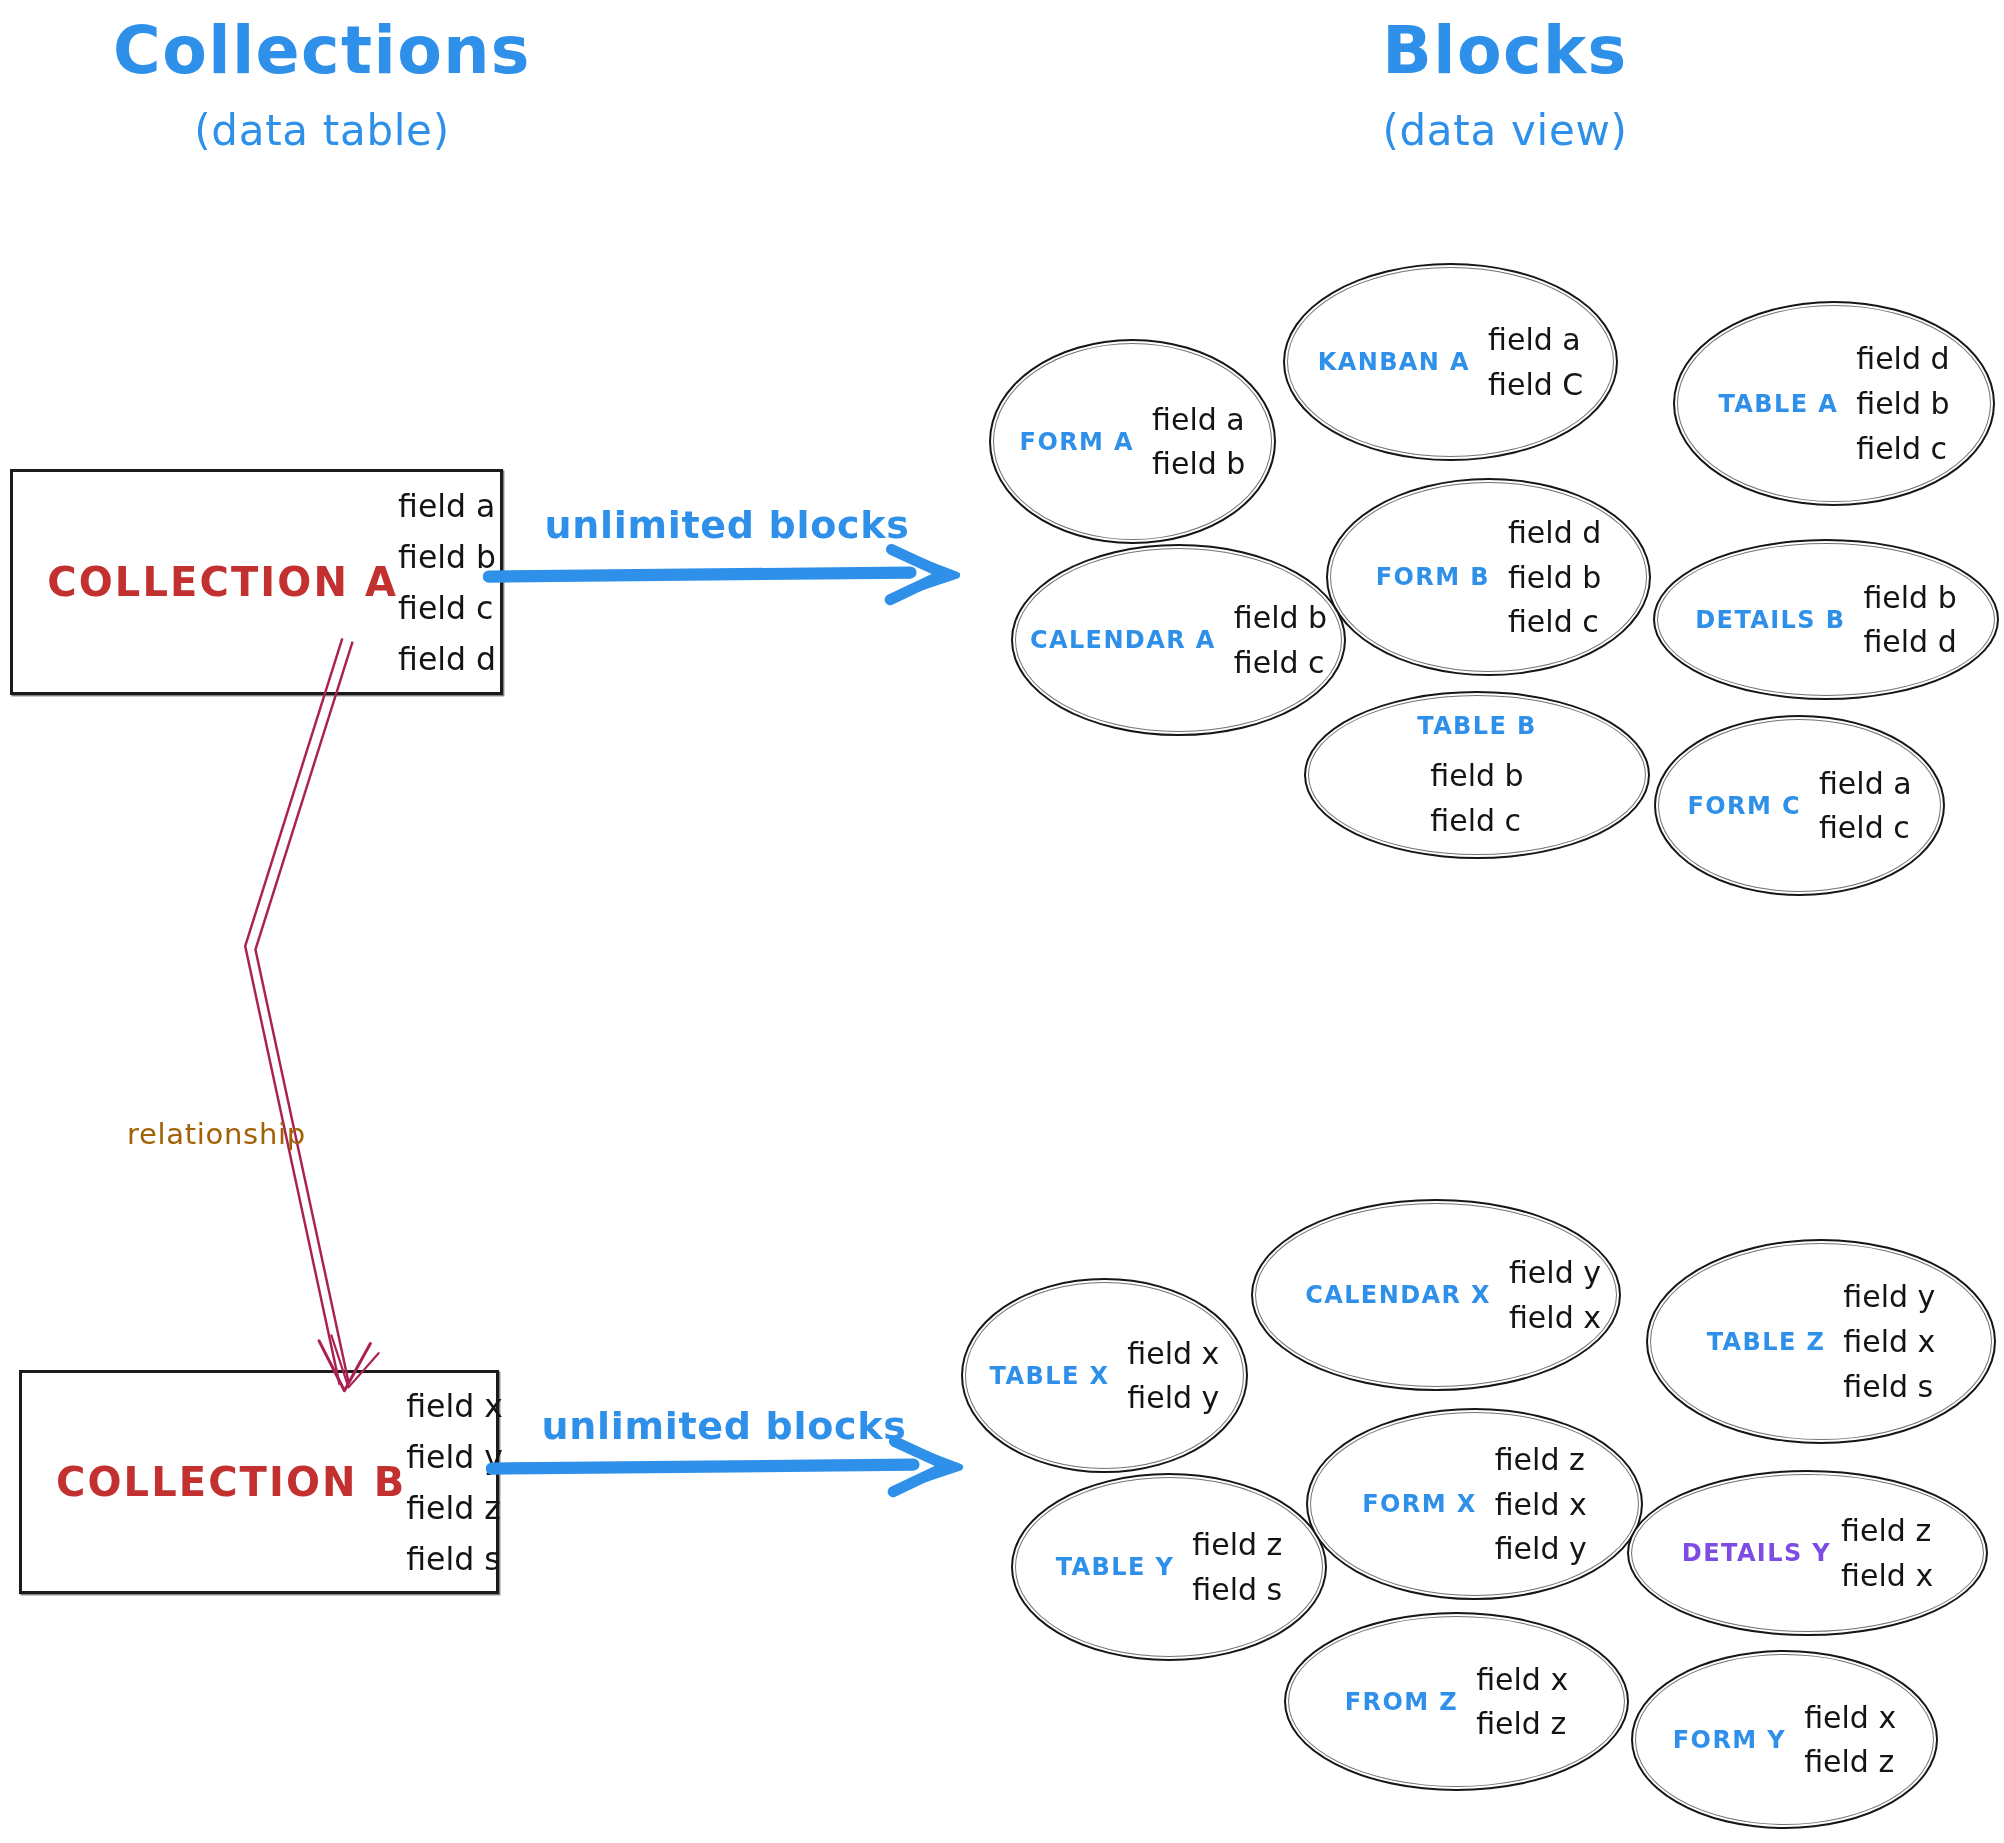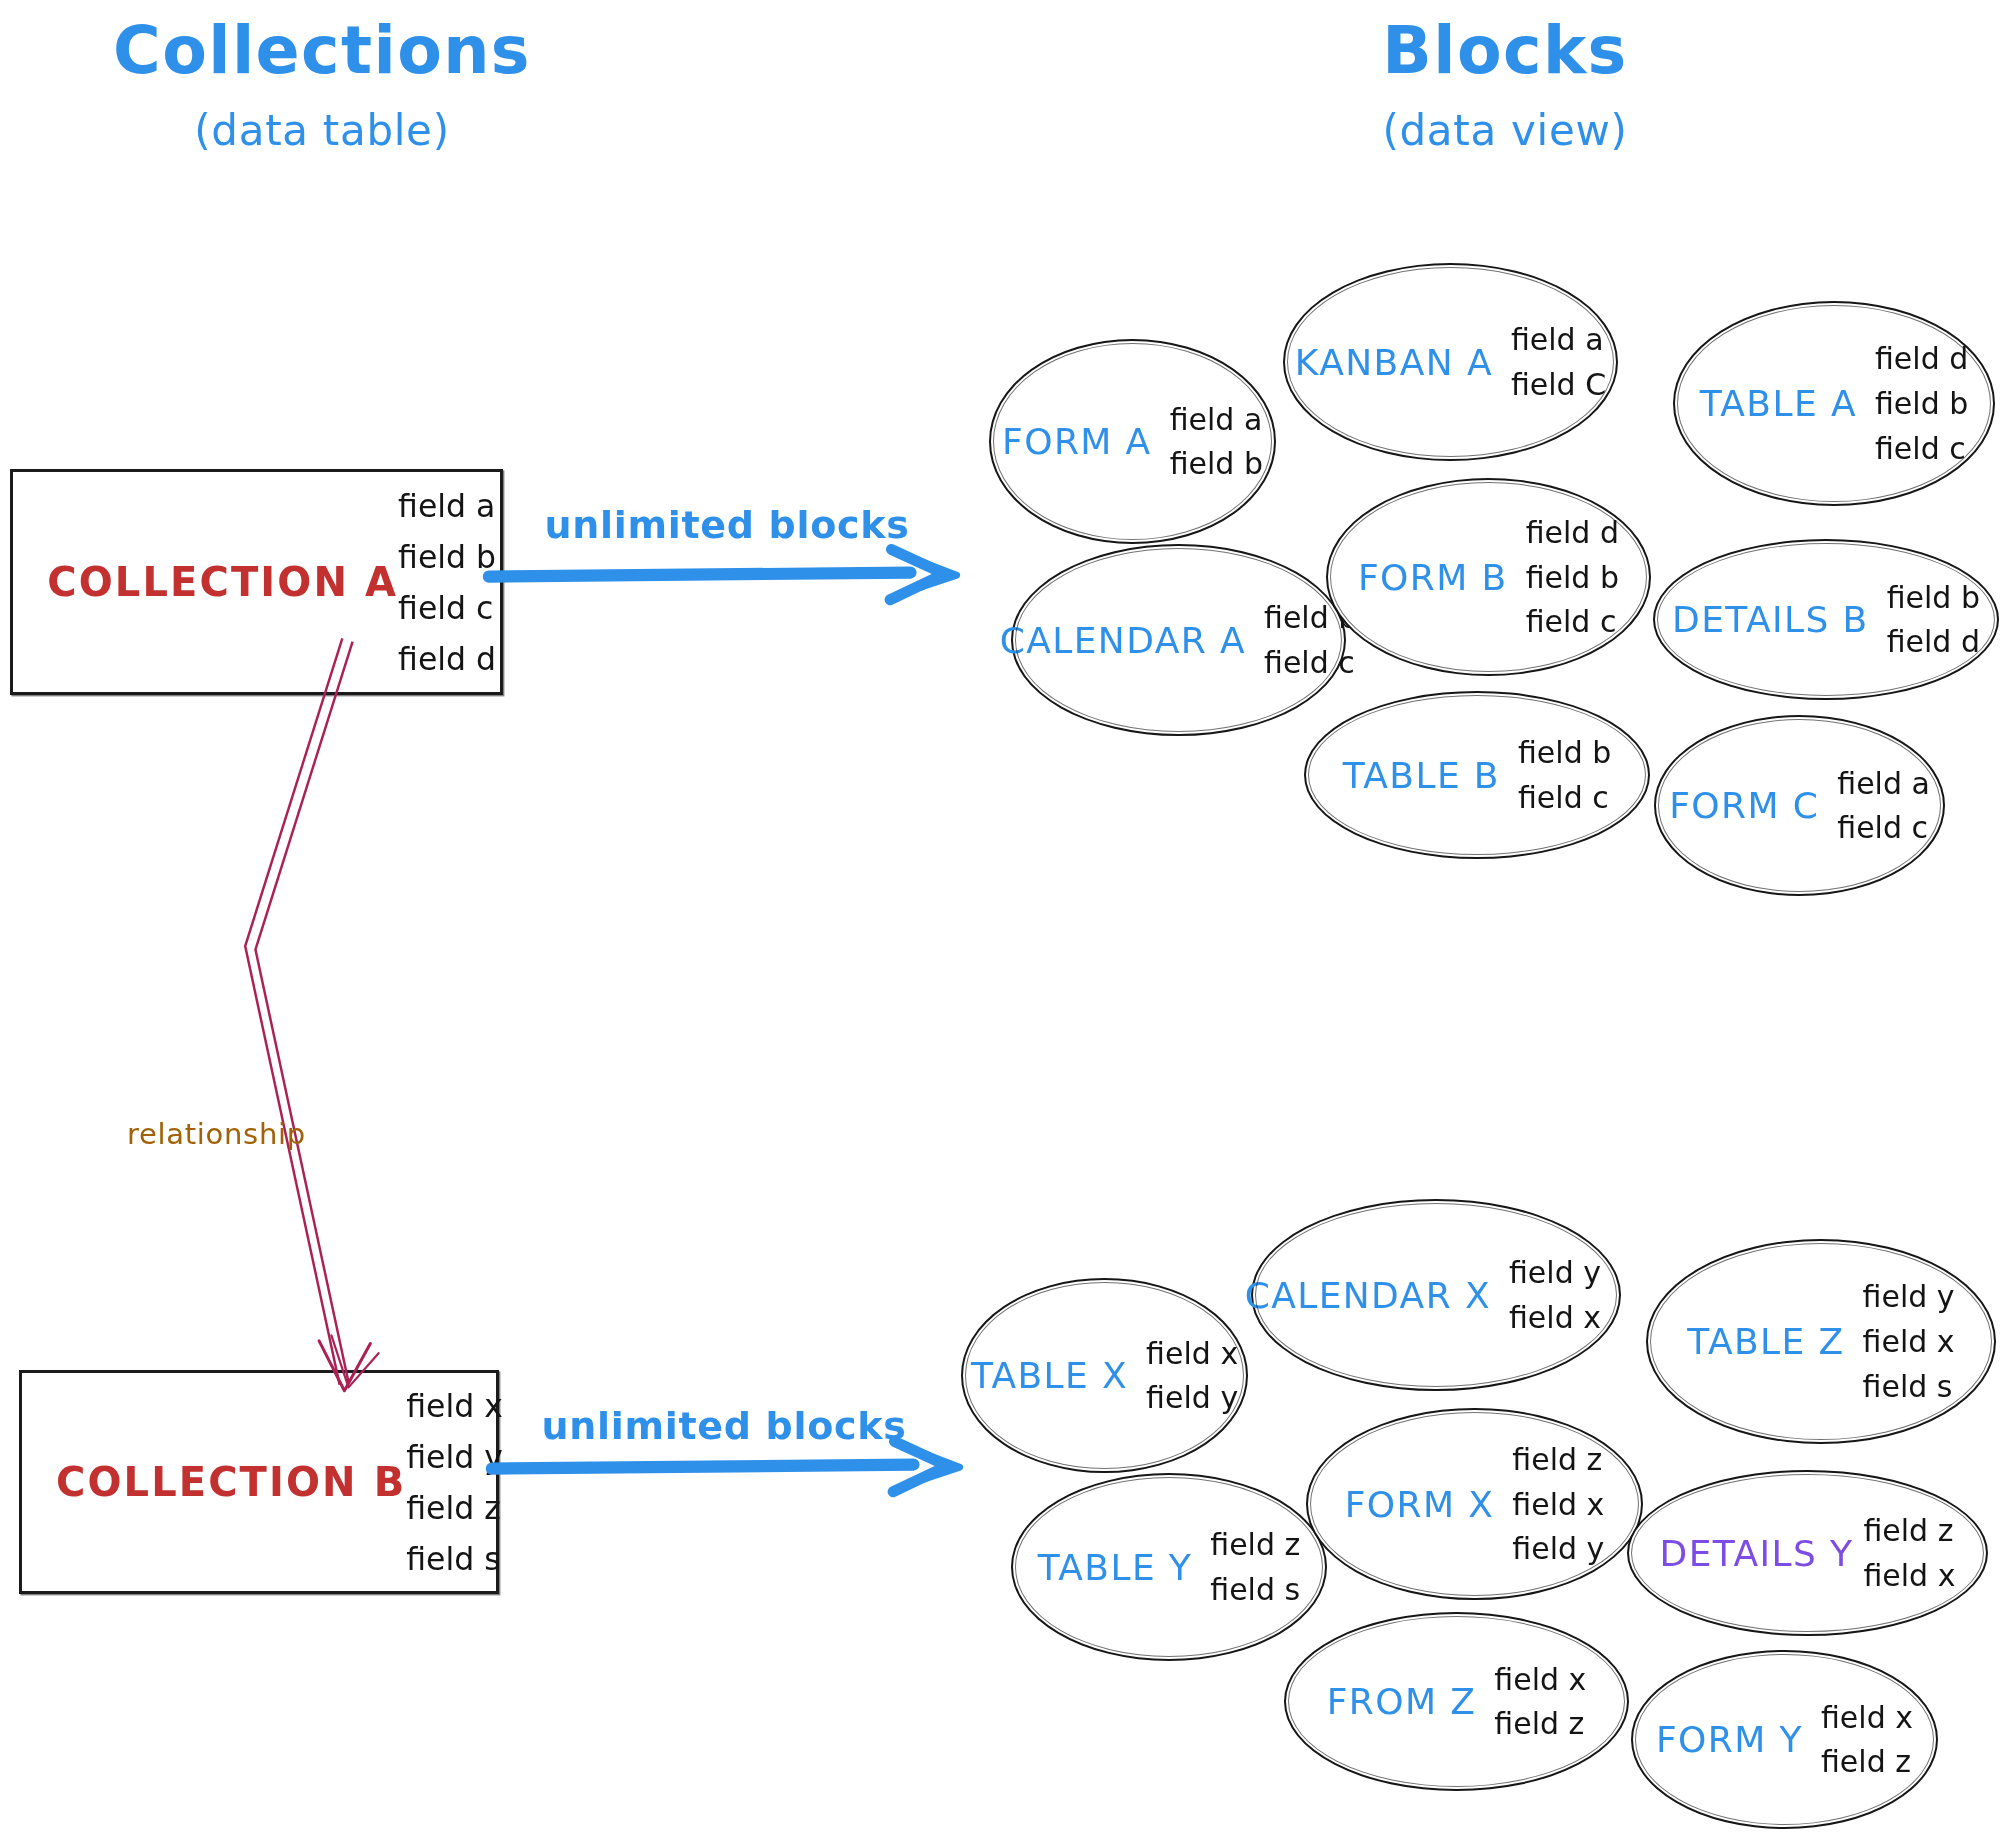--- a/index.html
+++ b/index.html
@@ -29,21 +29,21 @@
   .ellipse{
     position:absolute;border:2.7px solid #161616;border-radius:50%;background:#fff;
     display:flex;align-items:center;justify-content:center;gap:18px;
     box-sizing:border-box;padding:0 18px;
   }
   .ellipse::after{
     content:"";position:absolute;inset:2.1px;border:1.1px solid rgba(22,22,22,.6);
     border-radius:50%;pointer-events:none;
   }
   .blabel{
-    font-size:36px;font-weight:normal;color:#2f90ea;letter-spacing:1.4px;white-space:nowrap;
+    font-size:24px;font-weight:bold;color:#2f90ea;letter-spacing:1.4px;white-space:nowrap;
   }
   .blabel.purple{color:#7c4ce4;}
   .bfields{display:flex;flex-direction:column;gap:9.6px;}
   .bfields .fline{font-size:30px;color:#141414;white-space:nowrap;}
   .fline:empty{display:none;}
   
   .arrowlabel{
     position:absolute;font-size:38px;font-weight:bold;color:#2f90ea;
     letter-spacing:0.7px;white-space:nowrap;transform:translateX(-50%);
   }
@@ -155,21 +155,21 @@
 
   <div class="ellipse" style="left:1653px;top:539px;width:346px;height:161px;">
     <span class="blabel">DETAILS B</span>
     <div class="bfields">
       <span class="fline">field b</span>
       <span class="fline">field d</span>
 
     </div>
   </div>
 
-  <div class="ellipse" style="left:1304px;top:691px;width:346px;height:168px;">
+  <div class="ellipse" style="left:1304px;top:691px;width:346px;height:168px;flex-direction:column;">
     <span class="blabel">TABLE B</span>
     <div class="bfields">
       <span class="fline">field b</span>
       <span class="fline">field c</span>
 
     </div>
   </div>
 
   <div class="ellipse" style="left:1654px;top:715px;width:291px;height:181px;">
     <span class="blabel">FORM C</span>

